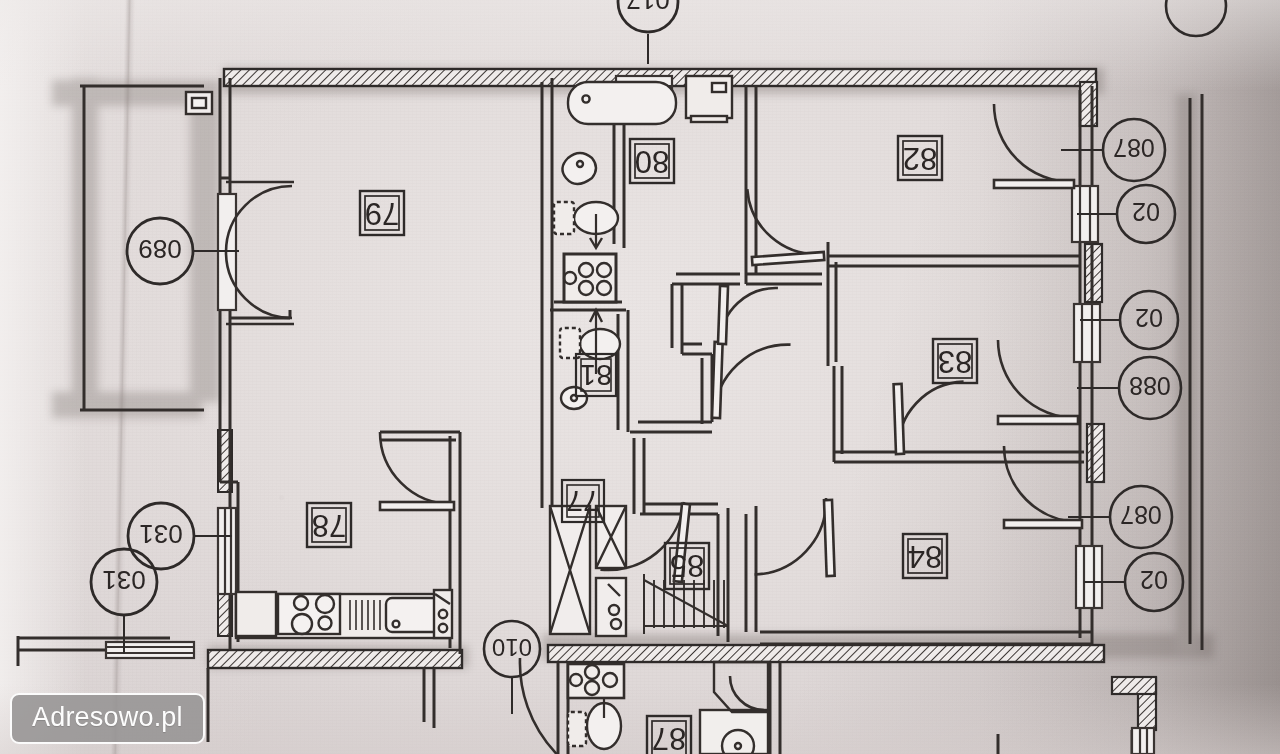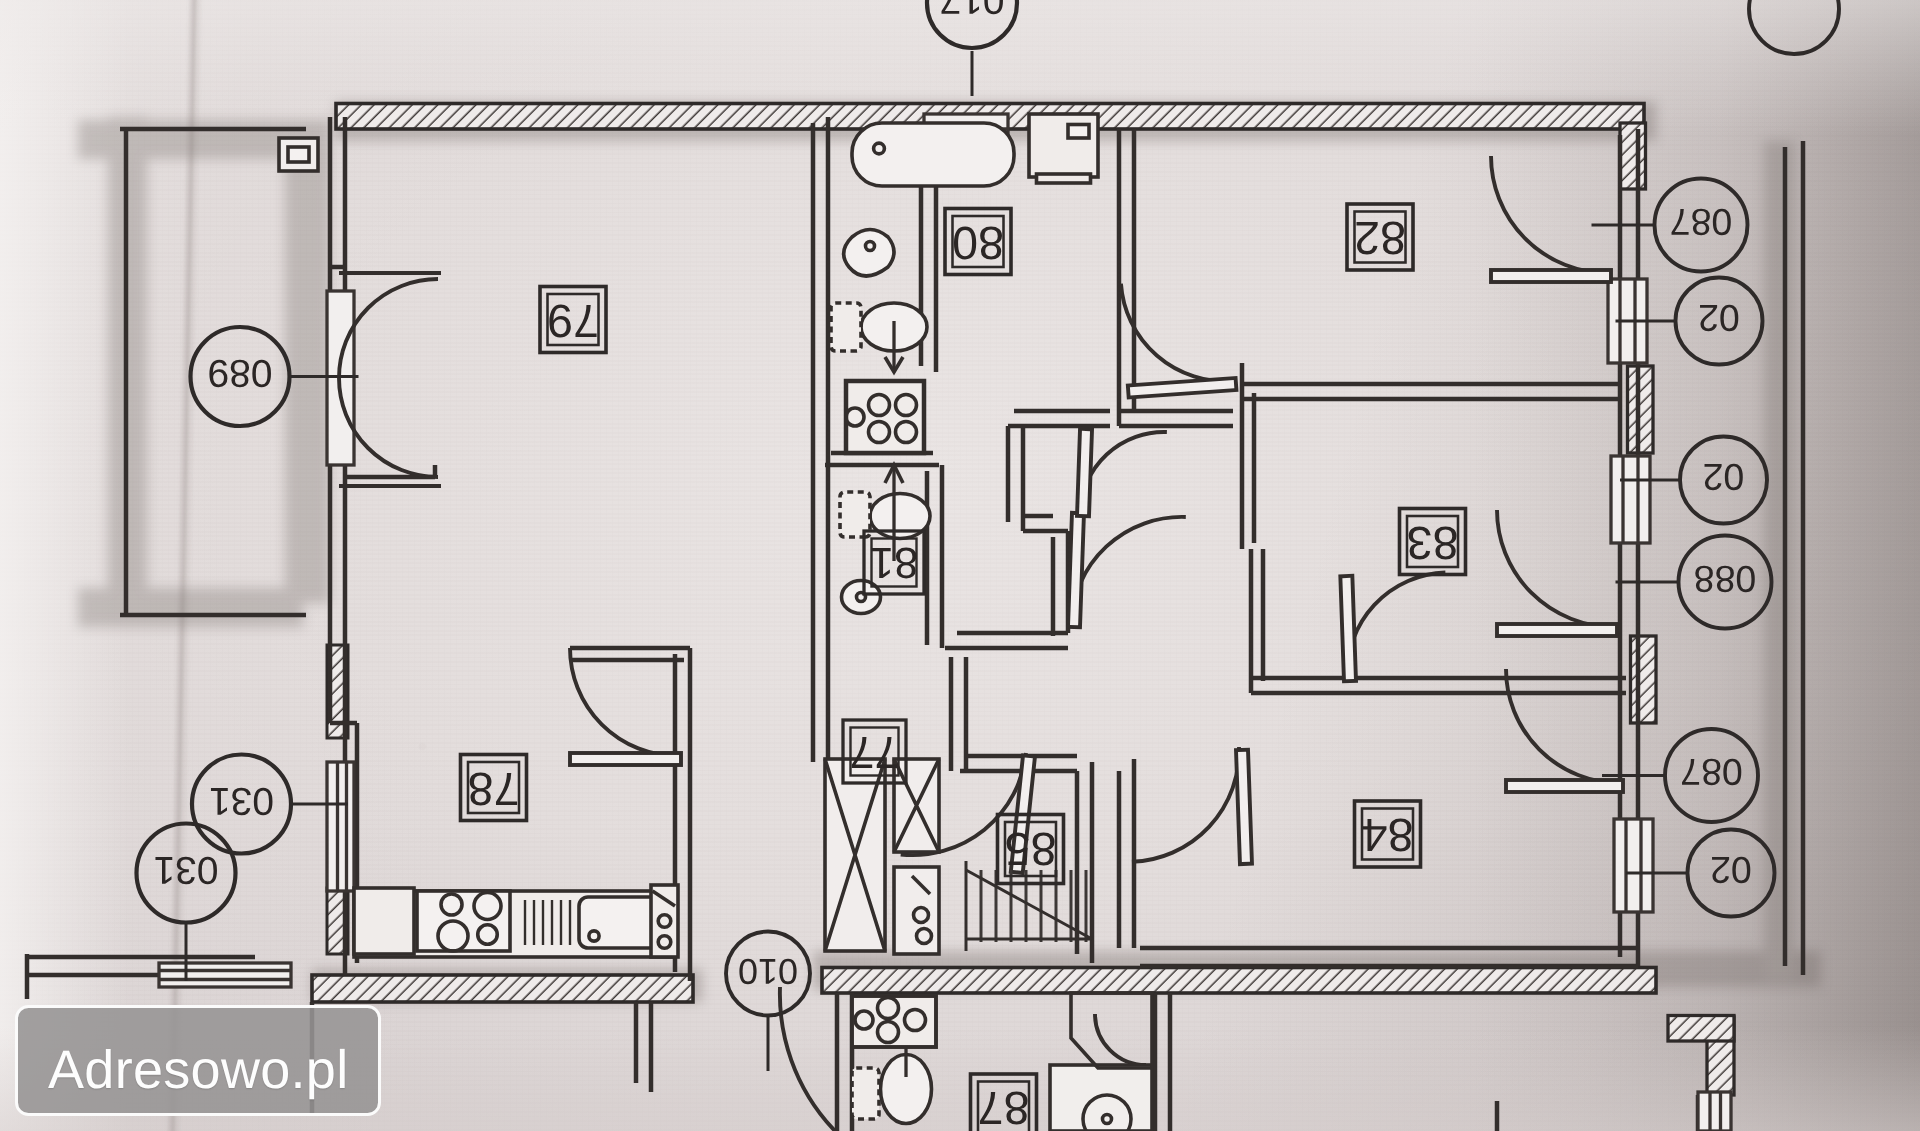--- a/index.html
+++ b/index.html
@@ -52,22 +52,22 @@
     position:absolute;left:0;top:0;width:1280px;height:754px;
     transform:rotate(180deg);
   }
   #plan svg{display:block;}
 
   
   .watermark{
     position:absolute;left:10px;bottom:10px;
     background:rgba(150,148,148,.88);
     border:2px solid #fbfbfb;border-radius:9px;
-    padding:23px 20px 11px 20px;
-    color:#fdfdfd;font-size:36px;letter-spacing:.2px;
+    padding:9px 20px 11px 20px;
+    color:#fdfdfd;font-size:27px;letter-spacing:.2px;
     font-family:"Liberation Sans",sans-serif;
     text-shadow:0 1px 1px rgba(0,0,0,.15);
     line-height:1;
   }
 </style>
 </head>
 <body>
 
 <div id="stage">
 

